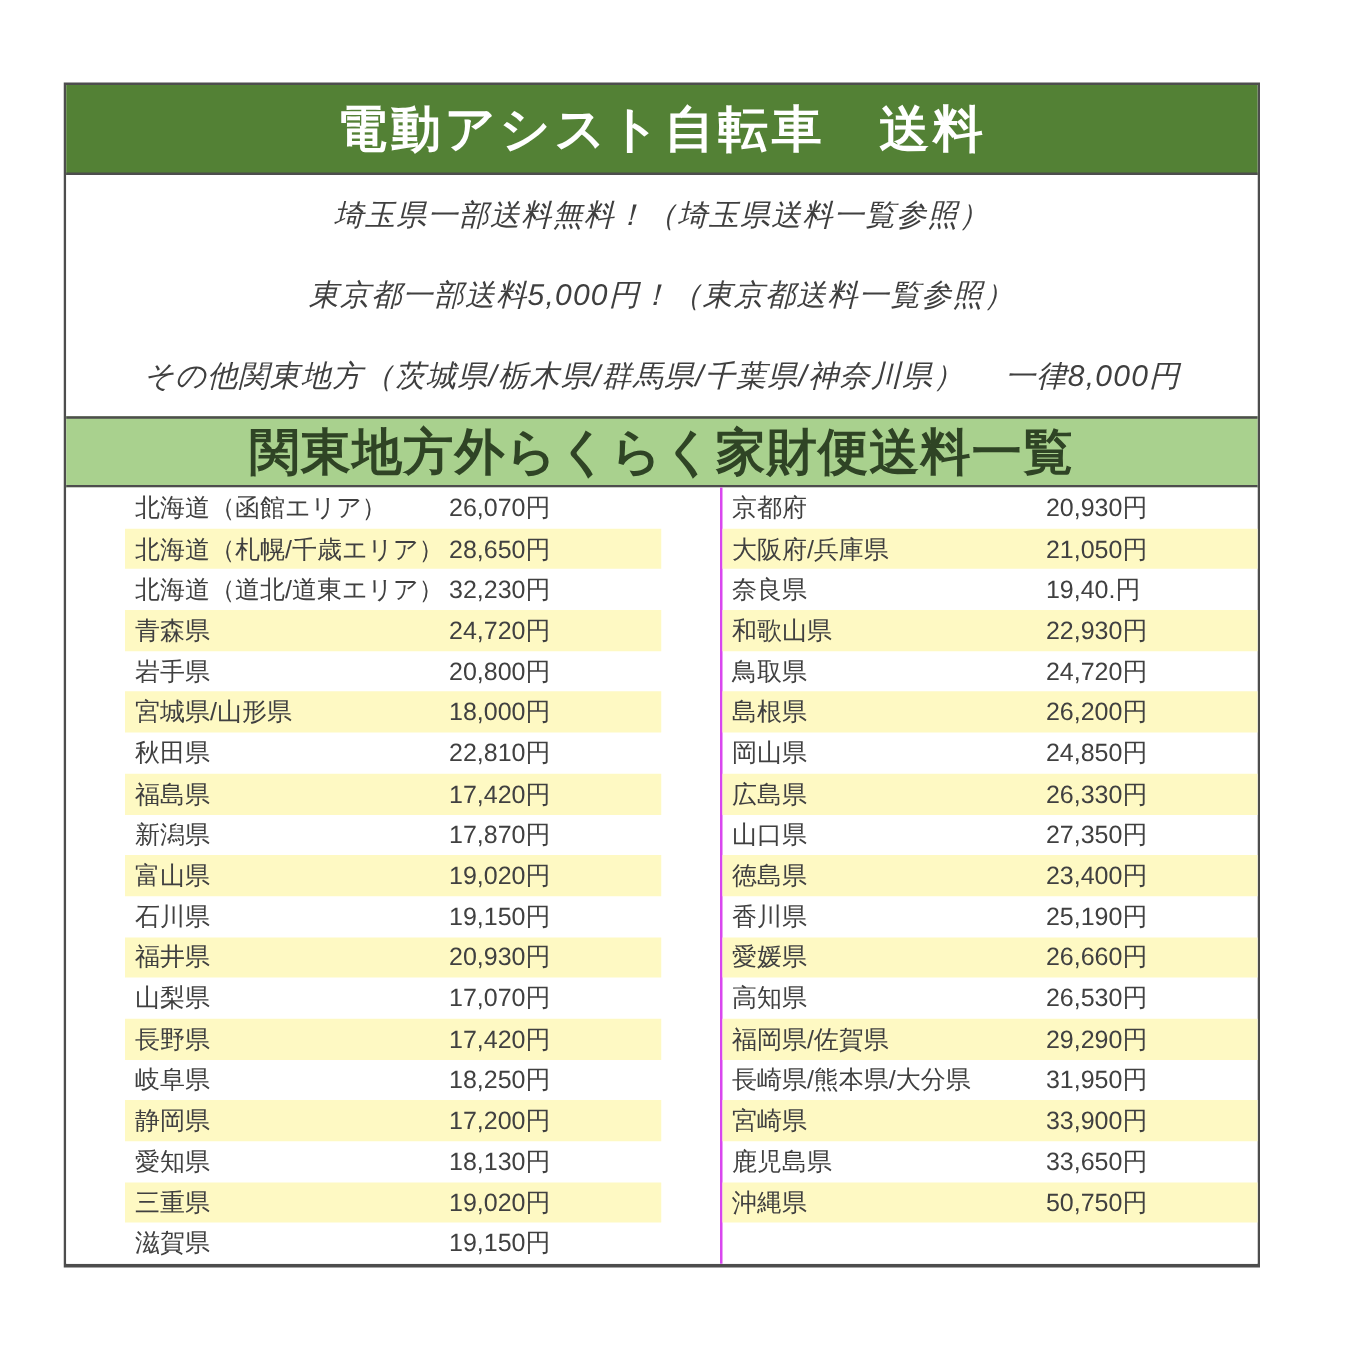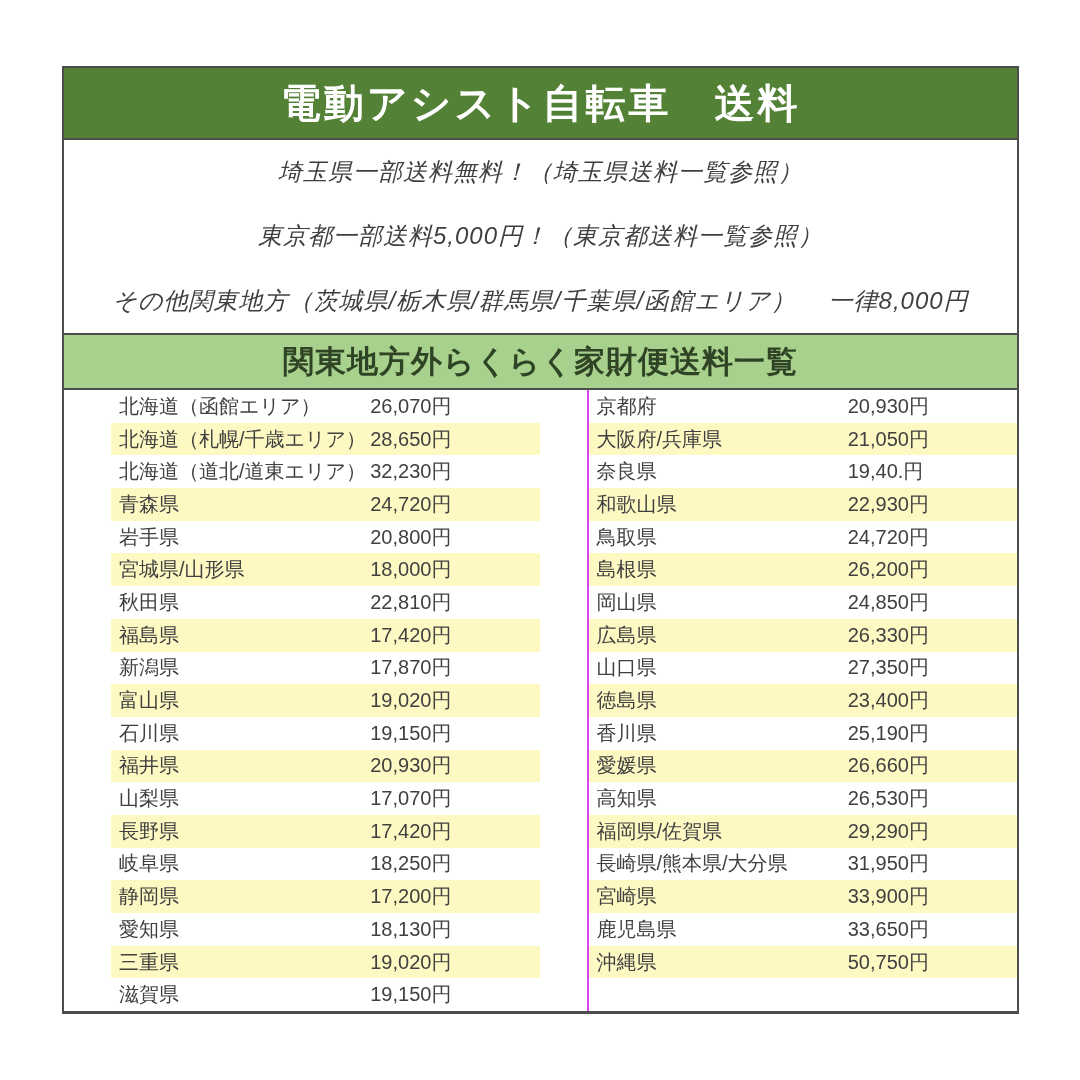--- a/index.html
+++ b/index.html
@@ -5,21 +5,21 @@
   * { margin: 0; padding: 0; box-sizing: border-box; }
   html, body {
     width: 1080px; height: 1080px;
     background: #ffffff;
     font-family: "Liberation Sans", sans-serif;
     color: #3f3f3f;
     overflow: hidden;
   }
   .sheet {
     position: absolute;
-    left: 62px; top: 66px;
+    left: 51px; top: 66px;
     width: 957px; height: 948px;
     border: 2px solid #4d4d4d;
     border-bottom-width: 3px;
     display: flex;
     flex-direction: column;
     background: #ffffff;
   }
   .title-bar {
     height: 72px;
     background: #538135;
@@ -53,21 +53,21 @@
     height: 57px;
     background: #a9d18e;
     border-top: 2px solid #4d4d4d;
     border-bottom: 2px solid #4d4d4d;
     display: flex;
     align-items: center;
     justify-content: center;
   }
   .subtitle-bar .subtitle-text {
     color: #2f4425;
-    font-size: 31px;
+    font-size: 40px;
     font-weight: bold;
     letter-spacing: 1px;
   }
   .fee-table {
     flex: 1;
     display: flex;
     background: #ffffff;
   }
   .fee-col {
     flex: 1;
@@ -102,21 +102,21 @@
 
 <div class="sheet">
 
   <div class="title-bar">
     <span class="title-text">電動アシスト自転車　送料</span>
   </div>
 
   <div class="info-section">
     <p class="notice">埼玉県一部送料無料！（埼玉県送料一覧参照）</p>
     <p class="notice">東京都一部送料5,000円！（東京都送料一覧参照）</p>
-    <p class="notice">その他関東地方（茨城県/栃木県/群馬県/千葉県/函館エリア）　 一律8,000円</p>
+    <p class="notice">その他関東地方（茨城県/栃木県/群馬県/千葉県/神奈川県）　 一律8,000円</p>
   </div>
 
   <div class="subtitle-bar">
     <span class="subtitle-text">関東地方外らくらく家財便送料一覧</span>
   </div>
 
   <div class="fee-table">
     <div class="fee-col left">
         <div class="fee-row">
     <span class="region">北海道（函館エリア）</span>

